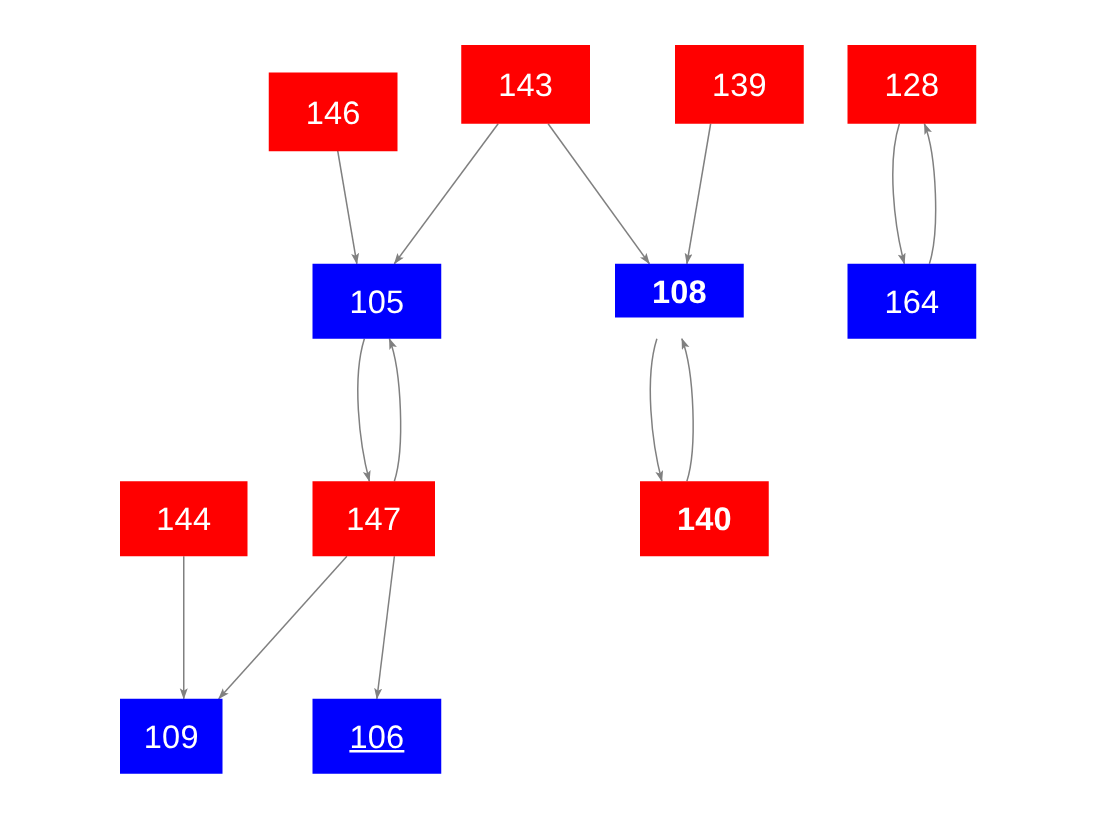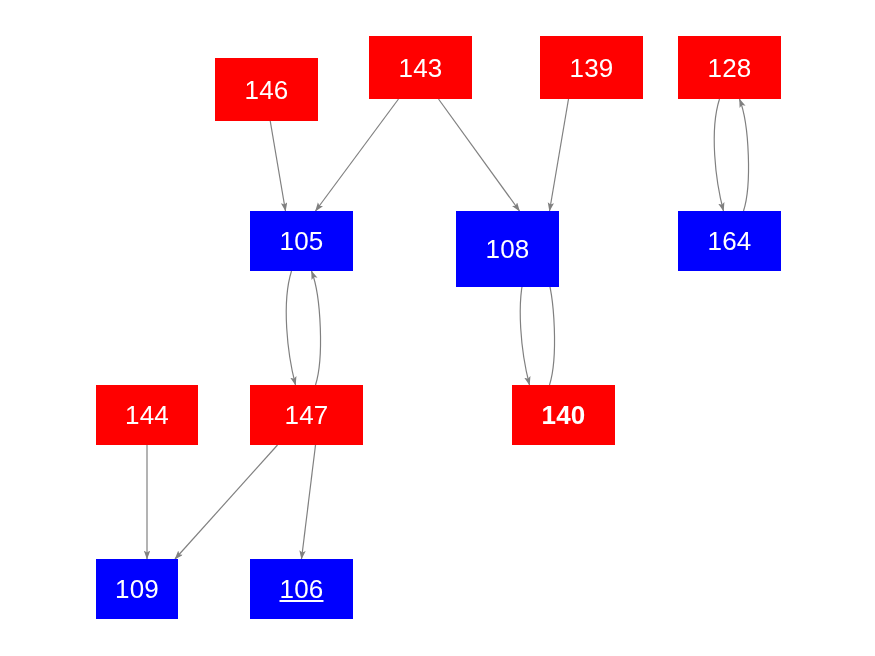--- a/index.html
+++ b/index.html
@@ -86,30 +86,30 @@
       </div>
       <div class="node red" style="left: 540px; top: 36px; width: 103px; height: 63px;">
         <span class="node-label">139</span>
       </div>
       <div class="node red" style="left: 678px; top: 36px; width: 103px; height: 63px;">
         <span class="node-label">128</span>
       </div>
       <div class="node blue" style="left: 250px; top: 211px; width: 103px; height: 60px; align-items: center;">
         <span class="node-label">105</span>
       </div>
-      <div class="node blue" style="left: 456px; top: 211px; width: 103px; height: 76px;">
+      <div class="node blue" style="left: 492px; top: 211px; width: 103px; height: 43px; font-weight: bold;">
         <span class="node-label">108</span>
       </div>
       <div class="node blue" style="left: 678px; top: 211px; width: 103px; height: 60px;">
         <span class="node-label">164</span>
       </div>
       <div class="node red" style="left: 96px; top: 385px; width: 102px; height: 60px;">
         <span class="node-label">144</span>
       </div>
-      <div class="node red" style="left: 250px; top: 385px; width: 113px; height: 60px;">
+      <div class="node red" style="left: 250px; top: 385px; width: 98px; height: 60px;">
         <span class="node-label">147</span>
       </div>
       <div class="node red" style="left: 512px; top: 385px; width: 103px; height: 60px; font-weight: bold;">
         <span class="node-label">140</span>
       </div>
       <div class="node blue" style="left: 96px; top: 559px; width: 82px; height: 60px;">
         <span class="node-label">109</span>
       </div>
       <div class="node blue" style="left: 250px; top: 559px; width: 103px; height: 60px; text-decoration: underline;">
         <span class="node-label">106</span>

